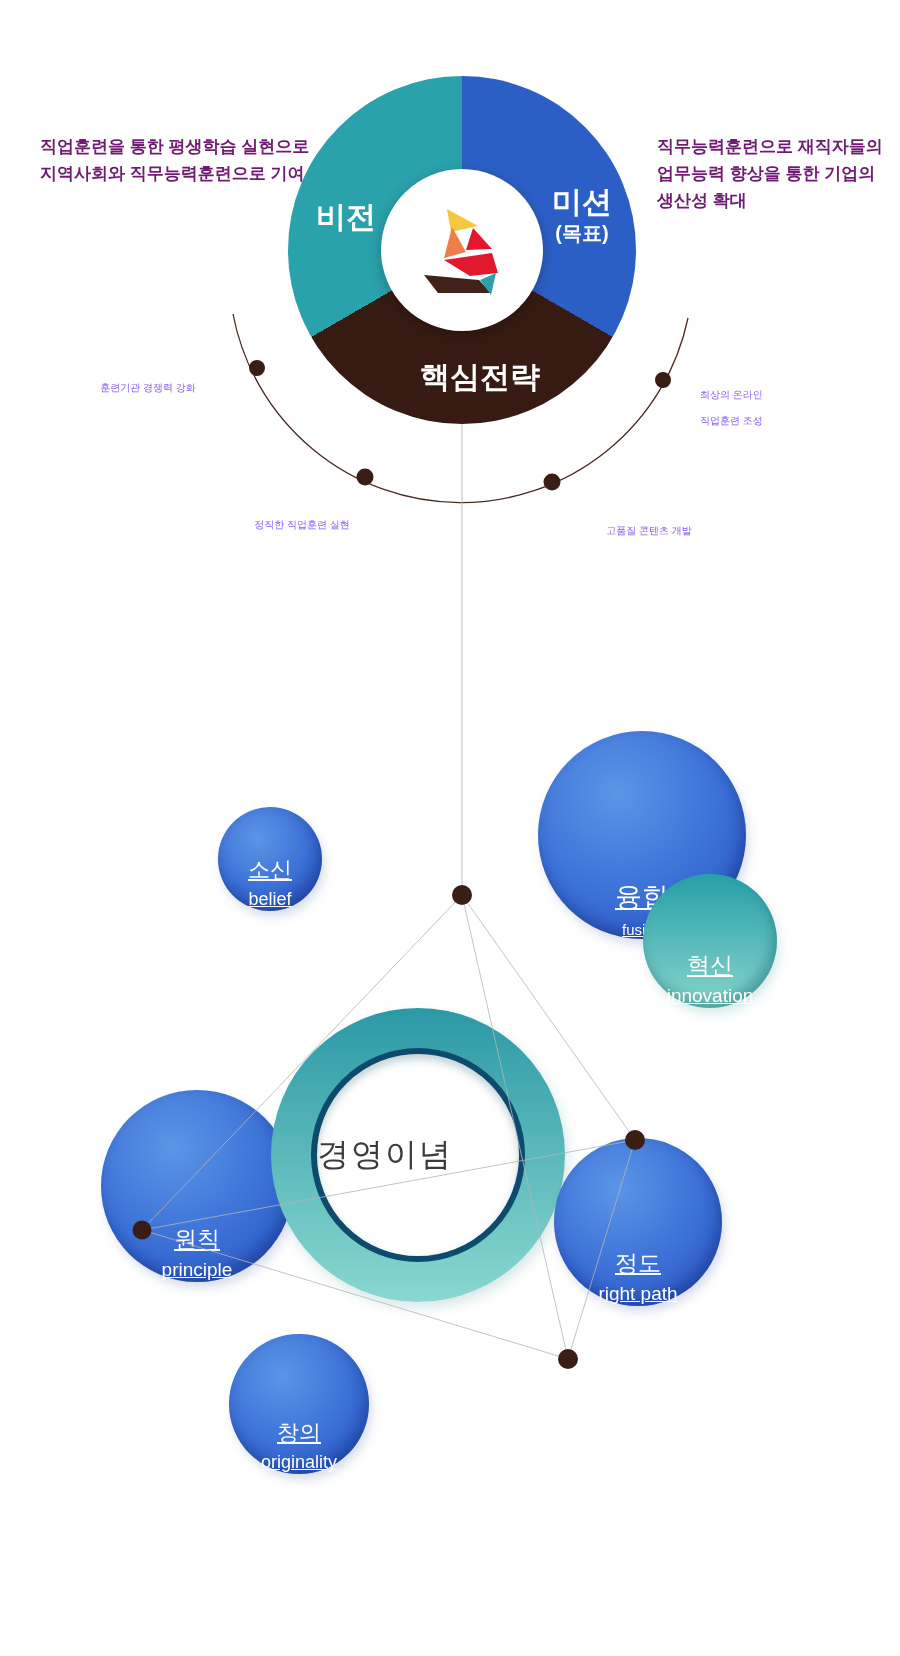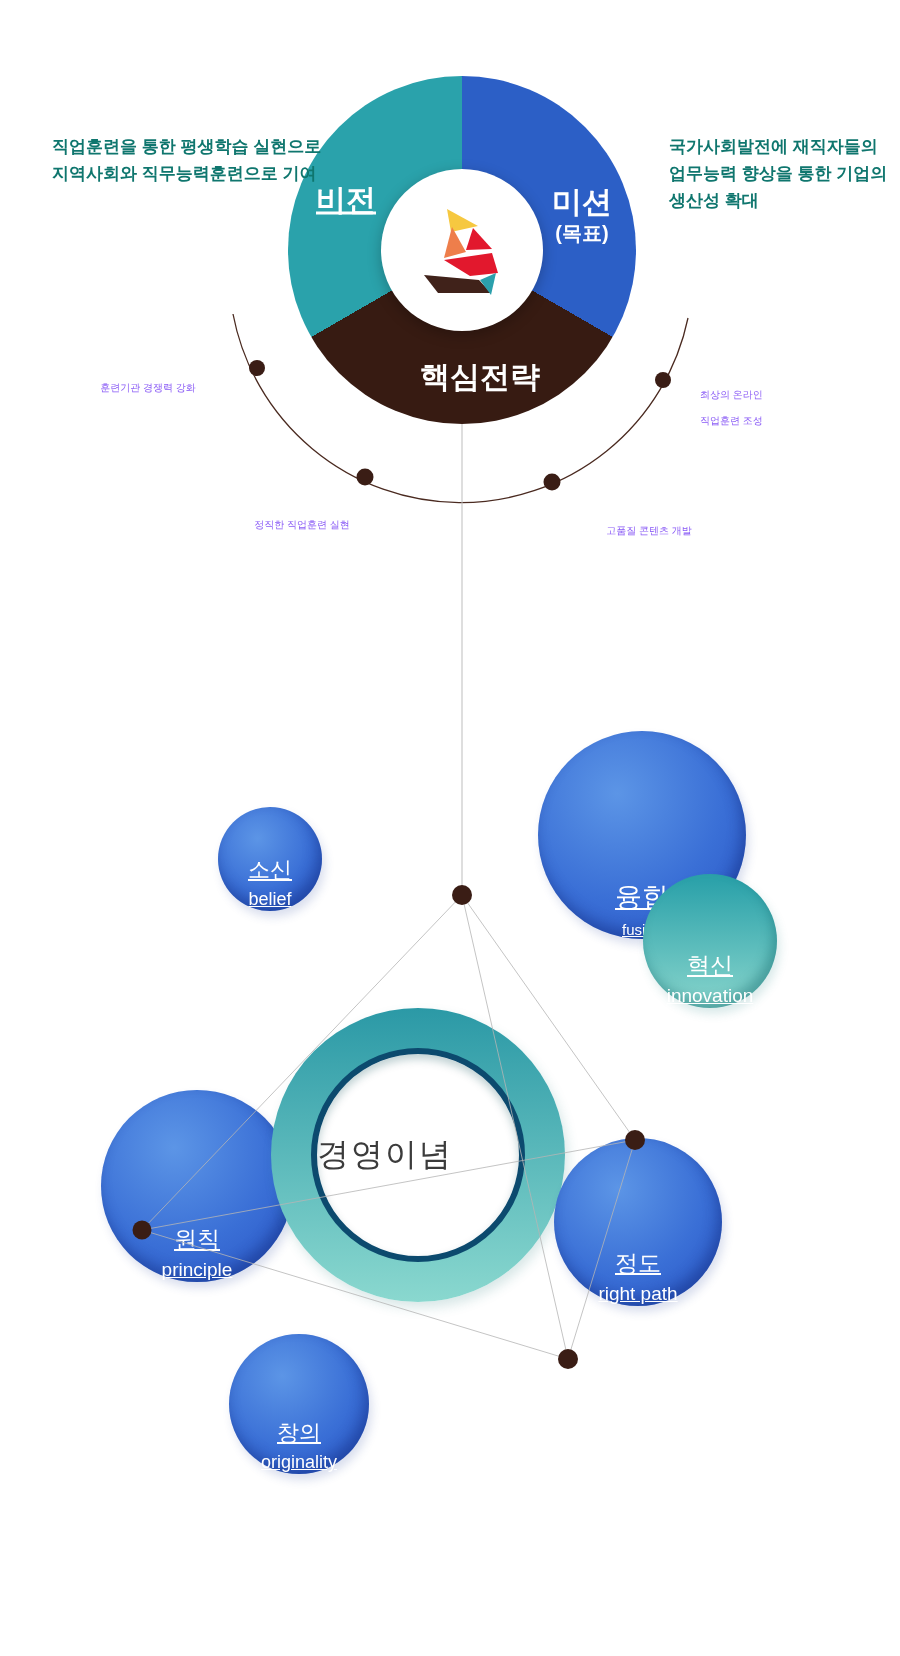--- a/index.html
+++ b/index.html
@@ -15,21 +15,21 @@
     background:conic-gradient(#2C5FC6 0deg 120deg,#371B12 120deg 240deg,#2AA2AB 240deg 360deg);
   }
   .donut-hole{
     position:absolute;left:381px;top:169px;width:162px;height:162px;border-radius:50%;
     background:#fff;box-shadow:0 4px 14px rgba(0,0,0,0.25);
   }
   .seg-label{position:absolute;color:#fff;font-weight:bold;font-size:30px;white-space:nowrap;}
   .seg-sub{position:absolute;color:#fff;font-weight:bold;font-size:20px;white-space:nowrap;}
   
   .side-text{
-    position:absolute;font-size:17px;line-height:27px;font-weight:600;color:#0f766e;white-space:nowrap;margin-left:12px;
+    position:absolute;font-size:17px;line-height:27px;font-weight:600;color:#701a75;white-space:nowrap;
   }
   
   .arc-label{position:absolute;font-size:10px;line-height:26px;color:#8b5cf6;white-space:nowrap;}
   
   .circle{
     position:absolute;border-radius:50%;display:flex;flex-direction:column;
     align-items:center;justify-content:flex-end;color:#fff;text-align:center;text-decoration:underline;
   }
   .blue-circle{
     background:radial-gradient(circle at 38% 30%,#5C95E6 0%,#3A6FD6 55%,#2853C4 100%);
@@ -69,32 +69,32 @@
 
   <svg class="abs" style="left:415px;top:201px;" width="90" height="98" viewBox="0 0 90 98">
     <polygon points="32,8 63,25 36,31" fill="#F6C840"></polygon>
     <polygon points="58,27 77,48 51,49" fill="#E2182D"></polygon>
     <polygon points="37,26 29,57 51,51" fill="#EE7E4B"></polygon>
     <polygon points="29,59 77,52 83,72 55,75" fill="#E2182D"></polygon>
     <polygon points="9,74 64,79 76,92 23,92" fill="#40221A"></polygon>
     <polygon points="65,79 81,72 76,94" fill="#2BA0AC"></polygon>
   </svg>
 
-  <div class="seg-label ctr" style="left:346px;top:200px;text-decoration:underline;">비전</div>
+  <div class="seg-label ctr" style="left:346px;top:217px;">비전</div>
   <div class="seg-label ctr" style="left:582px;top:202px;">미션</div>
   <div class="seg-sub ctr" style="left:582px;top:233px;">(목표)</div>
   <div class="seg-label ctr" style="left:480px;top:377px;">핵심전략</div>
 
   <div class="side-text" style="left:40px;top:133px;">
     <div>직업훈련을 통한 평생학습 실현으로</div>
     <div>지역사회와 직무능력훈련으로 기여</div>
   </div>
 
   <div class="side-text" style="left:657px;top:133px;">
-    <div>국가사회발전에 재직자들의</div>
+    <div>직무능력훈련으로 재직자들의</div>
     <div>업무능력 향상을 통한 기업의</div>
     <div>생산성 확대</div>
   </div>
 
   <div class="arc-label ctr" style="left:148px;top:388px;">훈련기관 경쟁력 강화</div>
   <div class="arc-label ctr" style="left:302px;top:525px;">정직한 직업훈련 실현</div>
   <div class="arc-label ctr" style="left:605px;top:531px;margin-left:44px;">고품질 콘텐츠 개발</div>
   <div class="arc-label" style="left:700px;top:382px;">
     <div>최상의 온라인</div>
     <div>직업훈련 조성</div>

